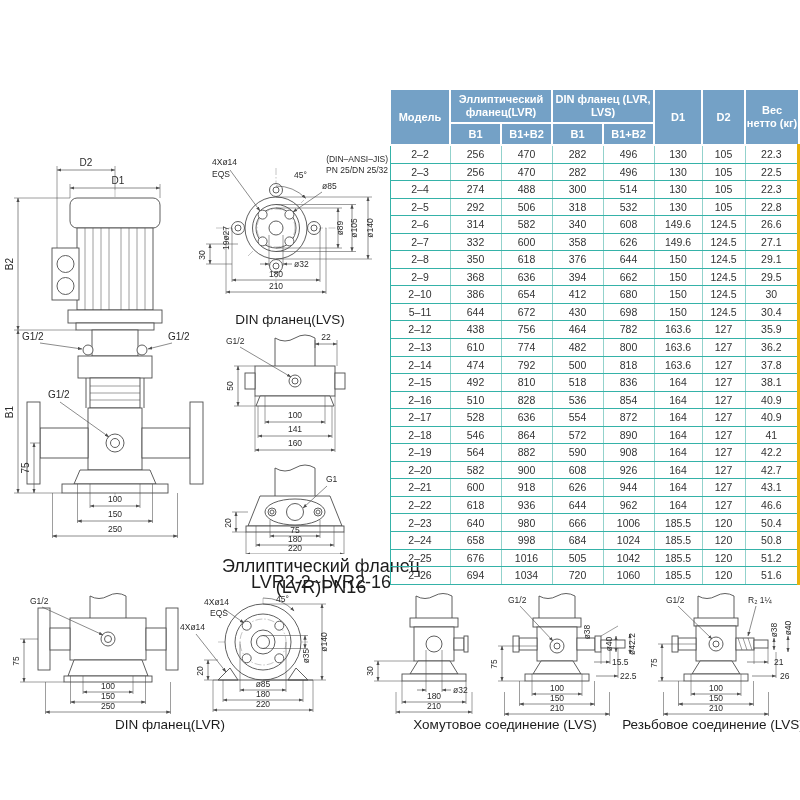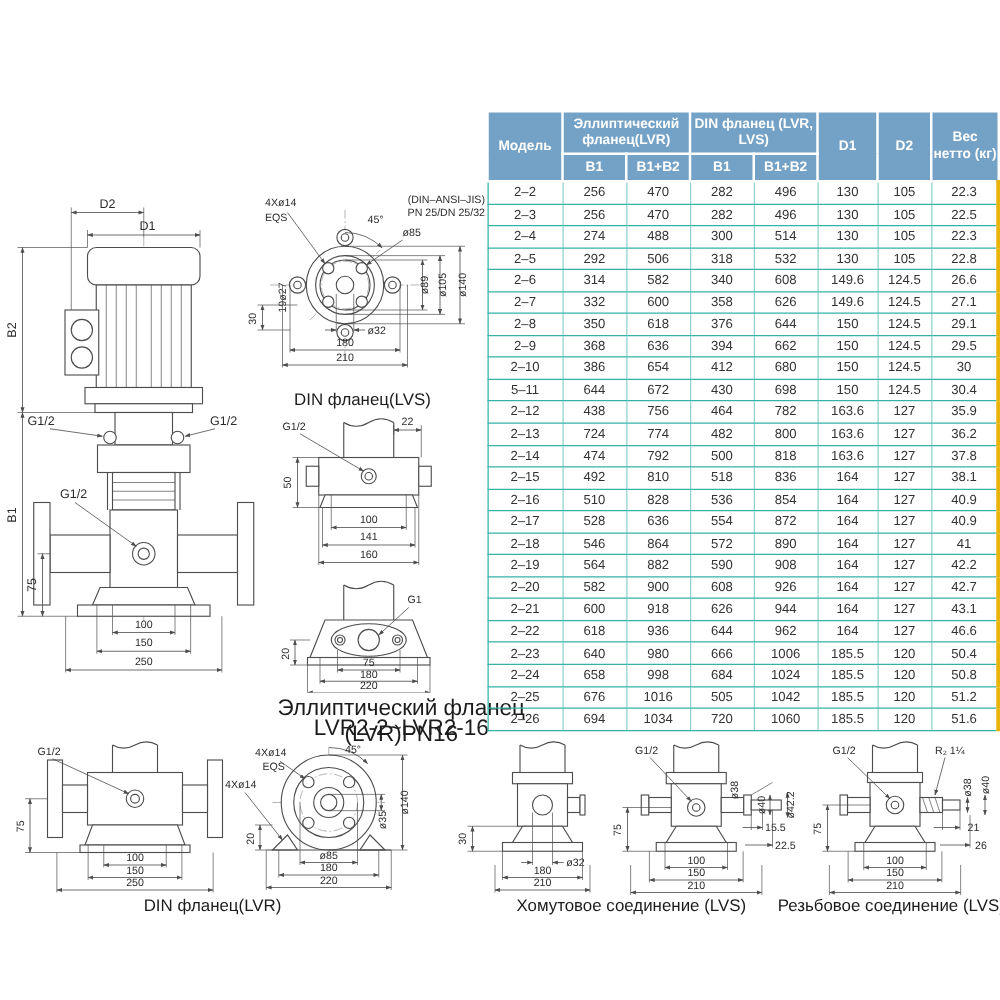--- a/index.html
+++ b/index.html
@@ -397,21 +397,21 @@
             <td>438</td>
             <td>756</td>
             <td>464</td>
             <td>782</td>
             <td>163.6</td>
             <td>127</td>
             <td>35.9</td>
           </tr>
           <tr>
             <td>2–13</td>
-            <td>724</td>
+            <td>610</td>
             <td>774</td>
             <td>482</td>
             <td>800</td>
             <td>163.6</td>
             <td>127</td>
             <td>36.2</td>
           </tr>
           <tr>
             <td>2–14</td>
             <td>474</td>

